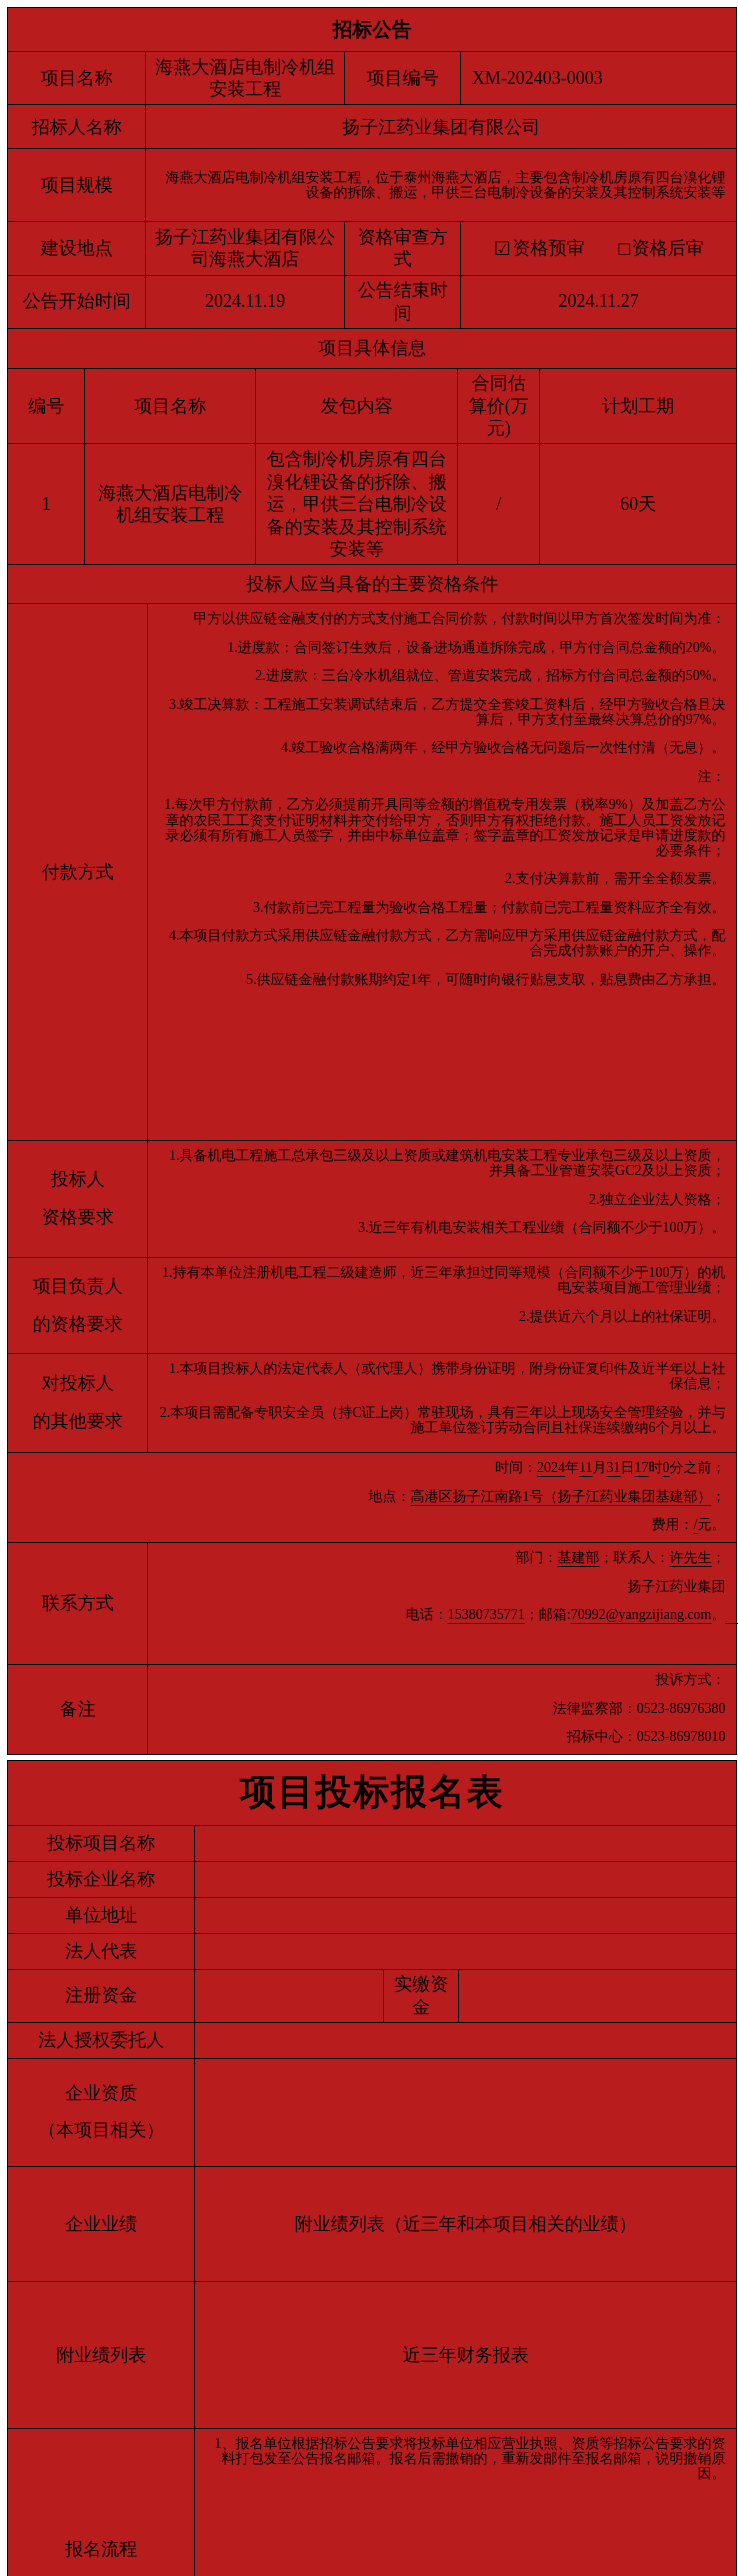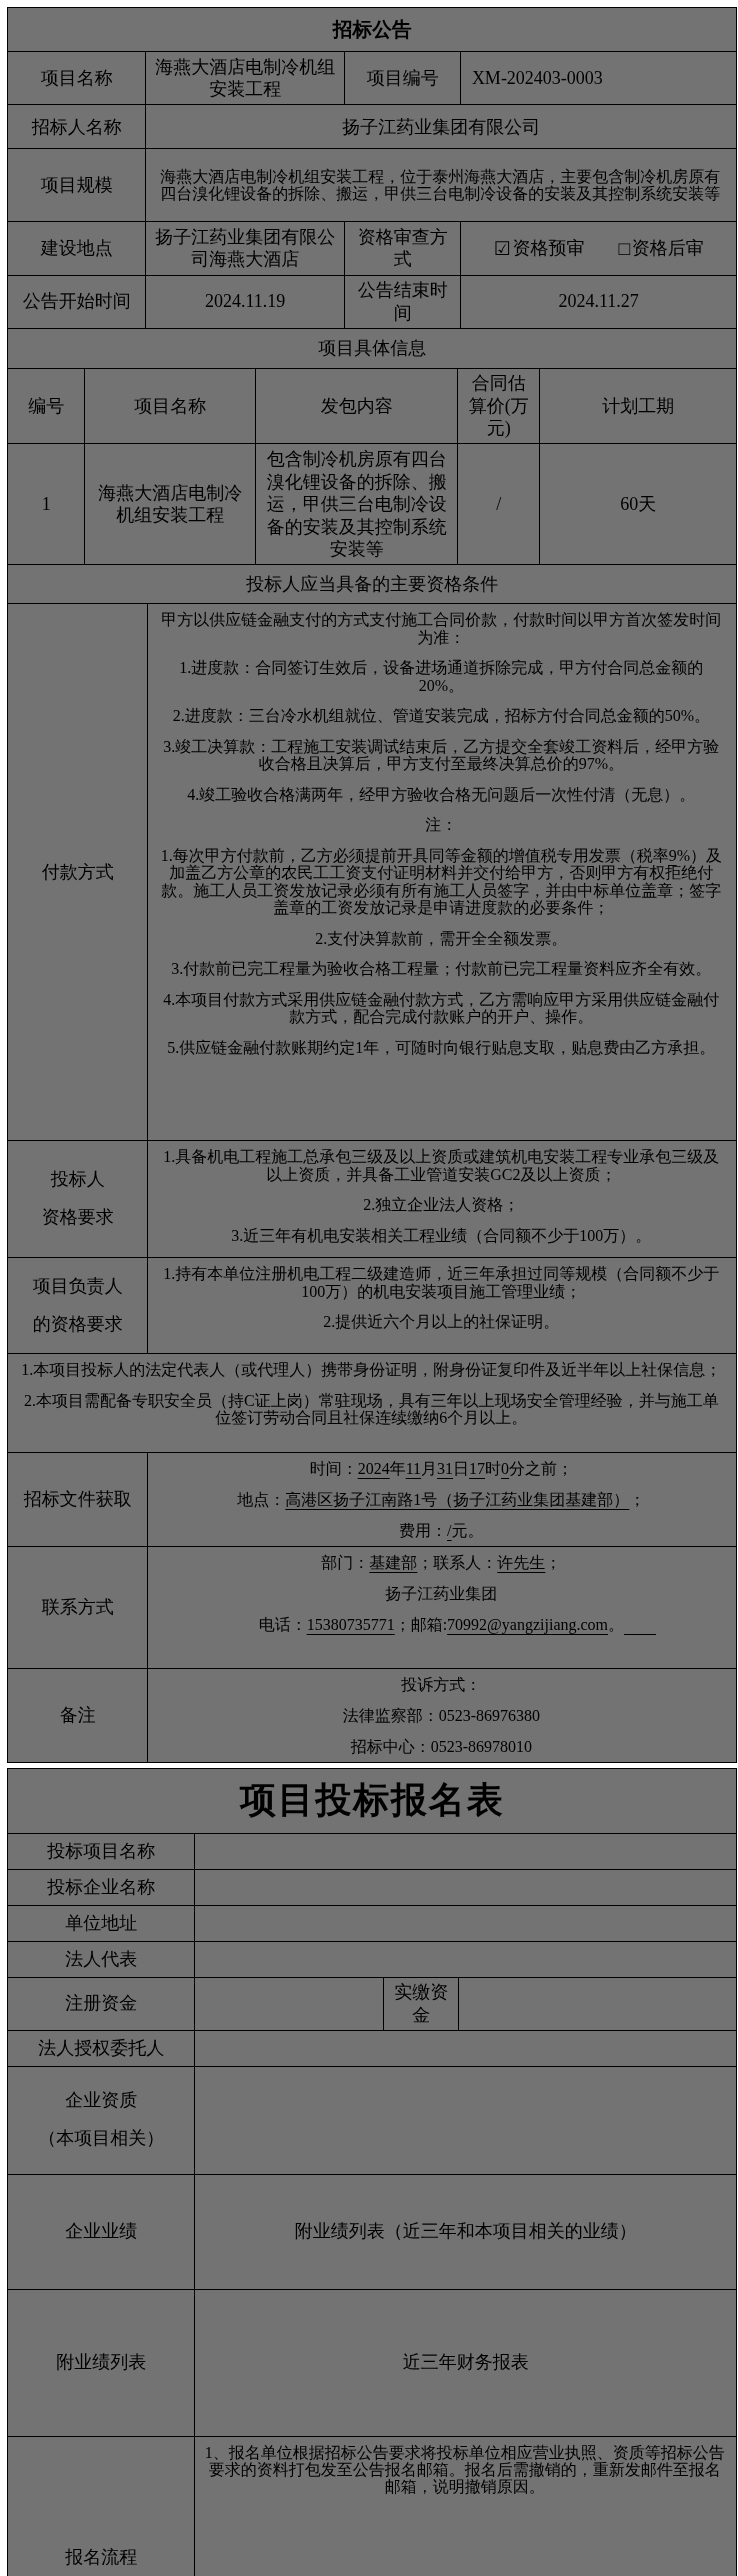--- a/index.html
+++ b/index.html
@@ -3,21 +3,21 @@
 <meta charset="utf-8">
 <style>
   html,body{margin:0;padding:0;background:#ffffff;}
   body{
     width:739px;
     font-family:"Liberation Serif","DejaVu Serif",serif;
     color:#000;
     -webkit-font-smoothing:antialiased;
   }
   .doc{width:730px;margin:7.2px 0 0 7.2px;}
-  .tbl{border:1.8px solid #000;background:#737373;}
+  .tbl{border:1.8px solid #000;background:#b91c1c;}
   .tbl + .tbl{margin-top:4.5px;}
   .r{display:flex;border-bottom:0.9px solid #000;align-items:stretch;}
   .r:last-child{border-bottom:none;}
   .c{
     box-sizing:border-box;
     border-right:0.9px solid #000;
     padding:3.6px 7.2px;
     display:flex;align-items:center;justify-content:center;
     text-align:center;
     font-size:18px;line-height:1.25;
@@ -38,23 +38,23 @@
   .h600{min-height:536px}.h130{min-height:116px}.h106{min-height:95px}.h110{min-height:98px}
   .h100{min-height:89px}.h135{min-height:121px}
   .h72{min-height:64px}.h39{min-height:35px}.h48f{min-height:43px}
   .h120{min-height:107px}.h128{min-height:114px}.h163{min-height:146px}.h270{min-height:241px}
 
   .t1{font-size:19.7px;font-weight:bold;}
   .t2{font-size:36px;font-weight:bold;letter-spacing:1.8px;}
   .leftcell{justify-content:flex-start;text-align:left;}
   .paracell{
     display:block;
-    text-align:center;
+    text-align:right;
     padding:7.2px 10.7px 7.2px 9px;
-    font-size:16px;line-height:1.08;
+    font-size:14px;line-height:1.08;
   }
   .para + .para{margin-top:13.4px;}
   .u{text-decoration:underline;text-underline-offset:3.6px;}
   .spread{white-space:pre-line;line-height:2.1;}
   .checkgroup{display:flex;gap:34px;align-items:center;justify-content:center;}
   .checkitem{display:flex;align-items:center;gap:1.8px;}
   .box{font-size:19px;line-height:1;}
   .valuecell{justify-content:flex-start;text-align:right;padding-left:10.7px;}
 </style>
 </head>
@@ -164,28 +164,29 @@
     <div class="r h106">
       <div class="c cl spread">项目负责人
 的资格要求</div>
       <div class="c cr paracell">
           <div class="para"><span>1.持有本单位注册机电工程二级建造师，近三年承担过同等规模（合同额不少于100万）的机电安装项目施工管理业绩；</span></div>
           <div class="para"><span>2.提供近六个月以上的社保证明。</span></div>
         </div>
     </div>
 
     <div class="r h110">
+      <div class="c cl spread">对投标人
+的其他要求</div>
       <div class="c cr paracell">
           <div class="para"><span>1.本项目投标人的法定代表人（或代理人）携带身份证明，附身份证复印件及近半年以上社保信息；</span></div>
           <div class="para"><span>2.本项目需配备专职安全员（持C证上岗）常驻现场，具有三年以上现场安全管理经验，并与施工单位签订劳动合同且社保连续缴纳6个月以上。</span></div>
         </div>
     </div>
 
     <div class="r h100">
-      <div class="c cl">招标文件获取</div>
       <div class="c cr paracell">
           <div class="para"><span>时间：</span><span class="u">2024</span><span>年</span><span class="u">11</span><span>月</span><span class="u">31</span><span>日</span><span class="u">17</span><span>时</span><span class="u">0</span><span>分之前；</span></div>
           <div class="para"><span>地点：</span><span class="u">高港区扬子江南路1号（扬子江药业集团基建部）</span><span>；</span></div>
           <div class="para"><span>费用：</span><span class="u">/</span><span>元。</span></div>
         </div>
     </div>
 
     <div class="r h135">
       <div class="c cl">联系方式</div>
       <div class="c cr paracell">

